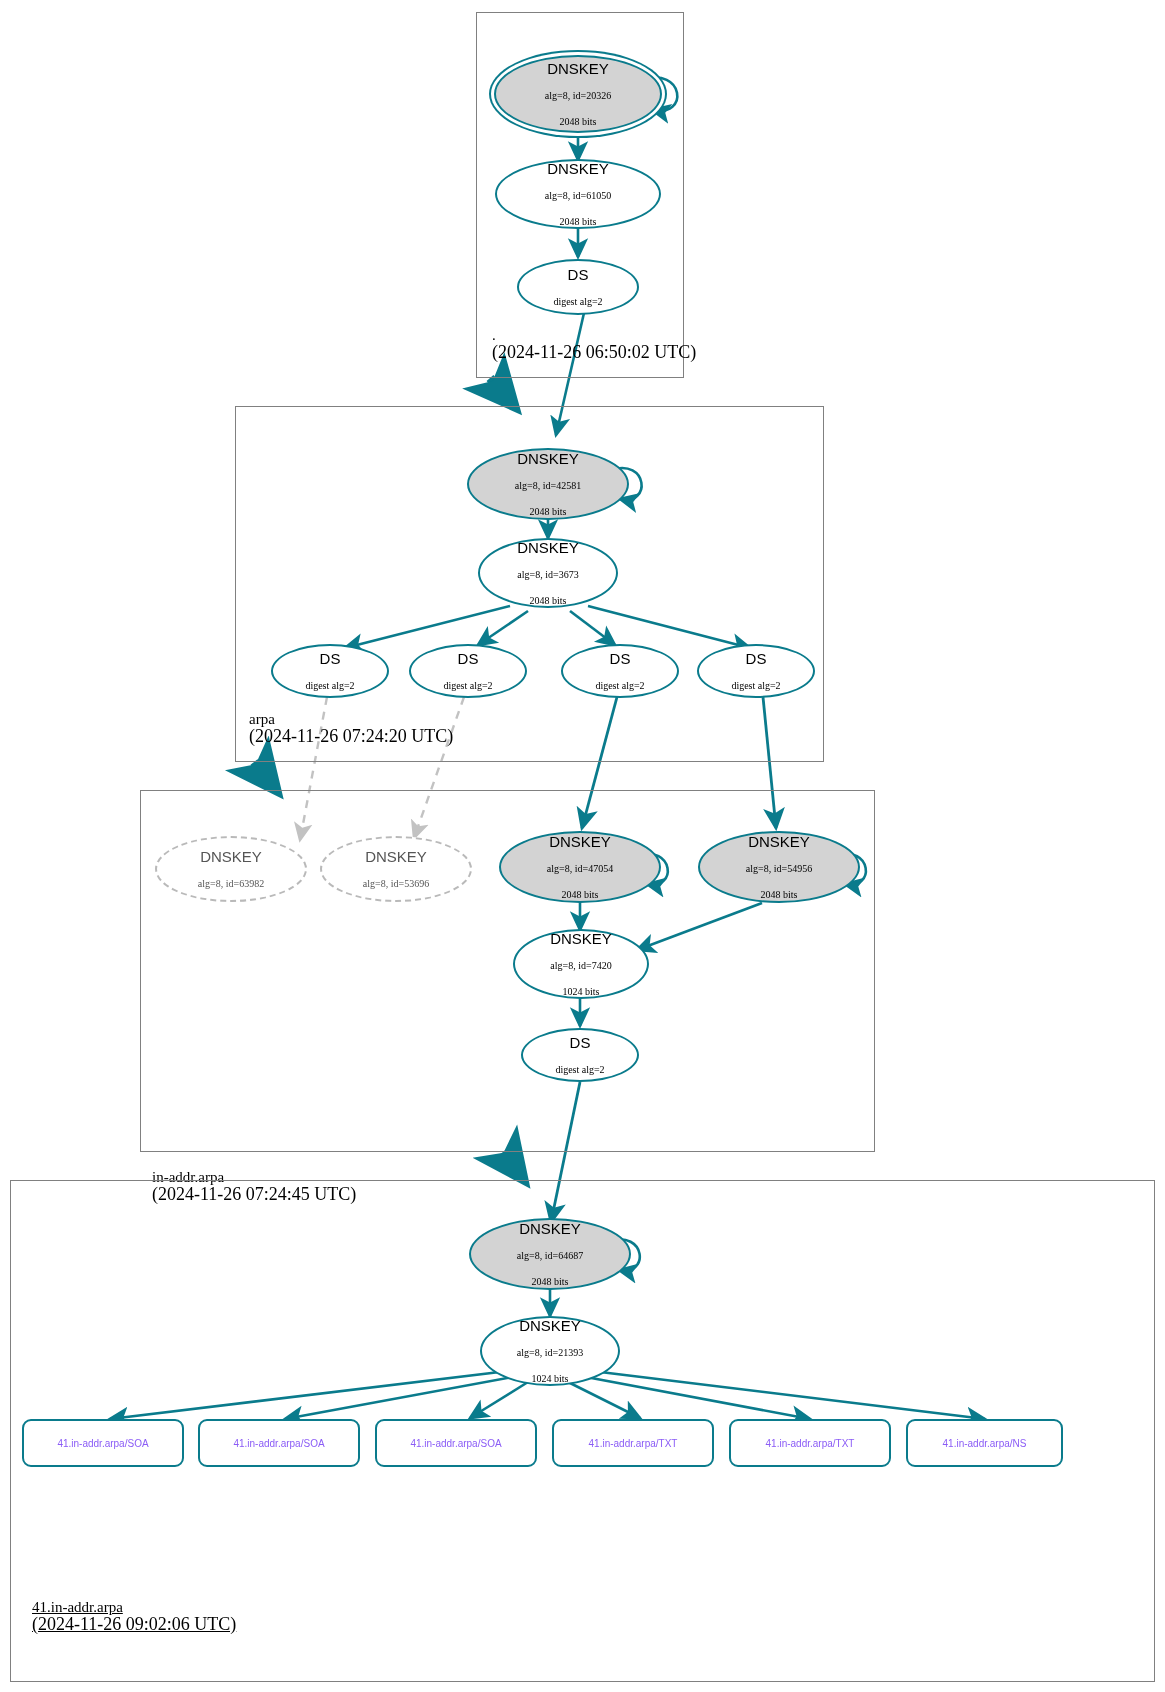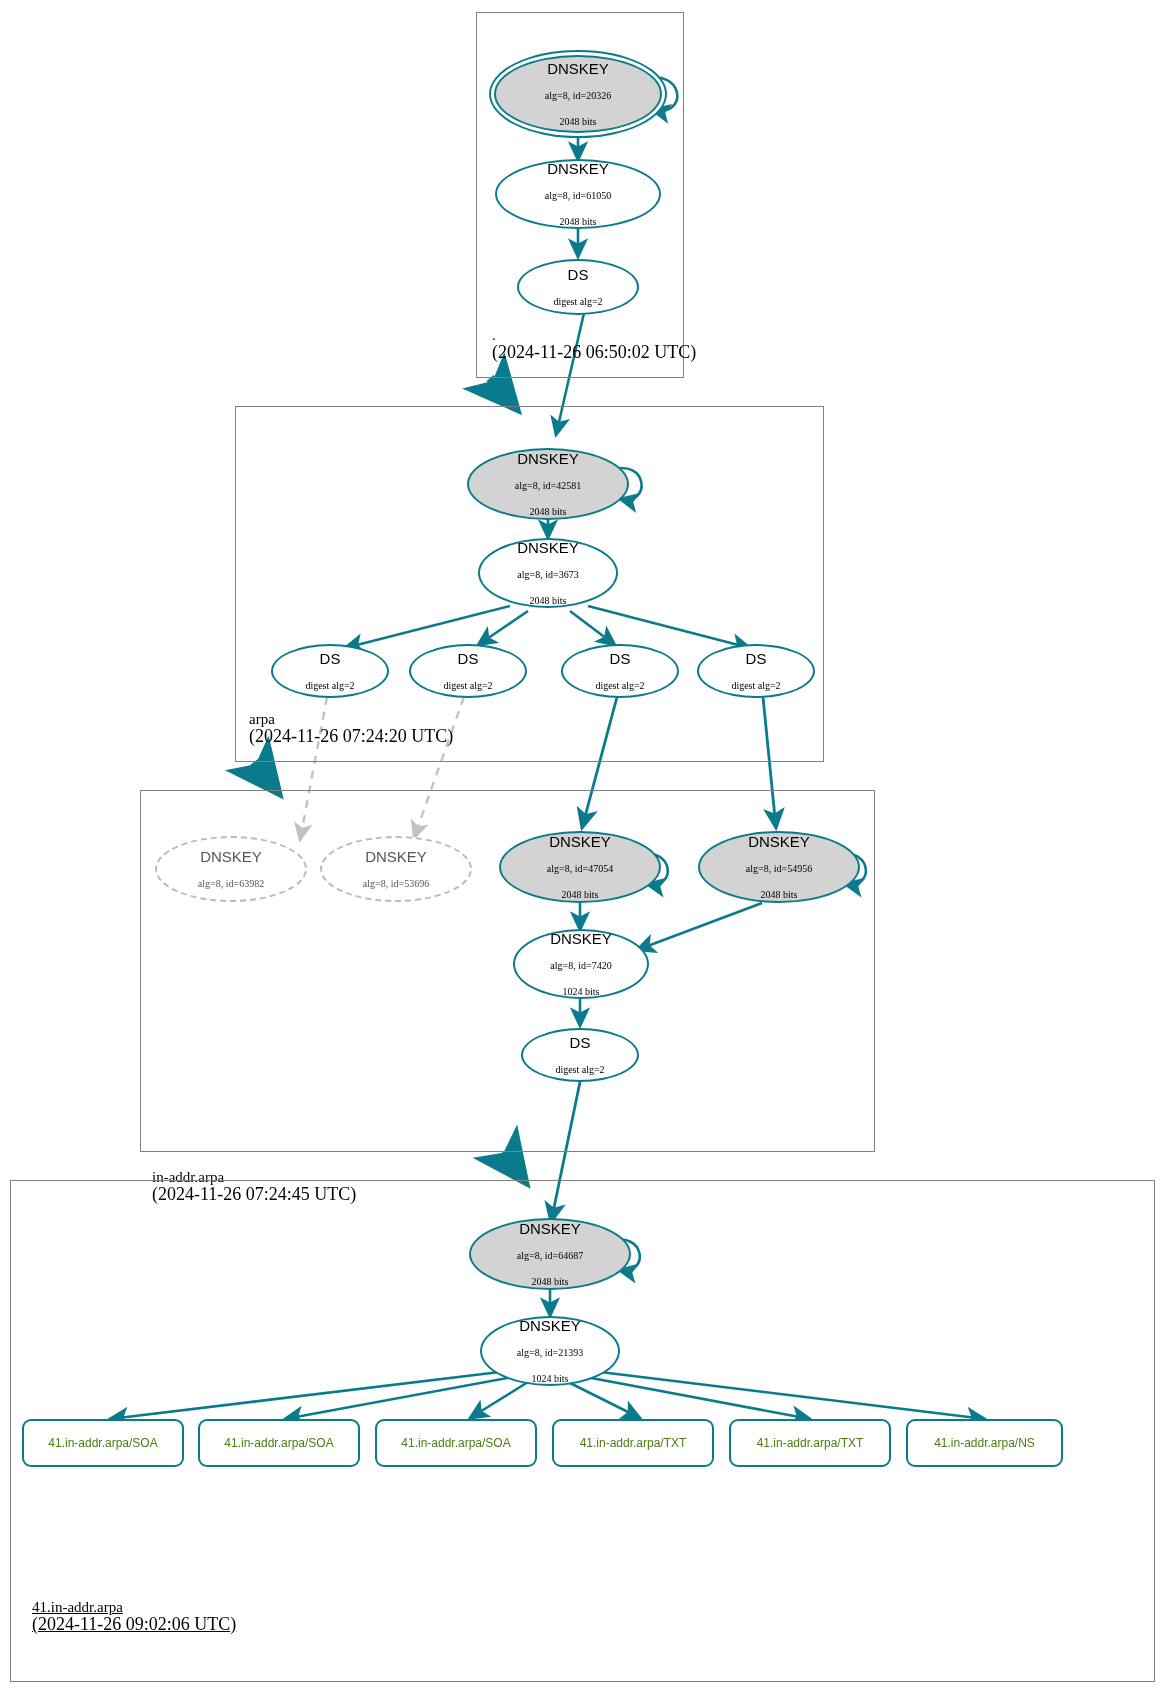--- a/index.html
+++ b/index.html
@@ -16,21 +16,21 @@
         box-sizing:border-box;text-align:center;gap:12px;}
   .ell{border-radius:50%;border:2px solid #0a7b8c;background:#ffffff;}
   .ell.gray{background:#d3d3d3;}
   .ell.ksk{box-shadow:0 0 0 3px #ffffff, 0 0 0 5px #0a7b8c;}
   .ell.dashed{border:2px dashed #b9b9b9;background:#ffffff;}
   .t1{font-family:"Liberation Sans",sans-serif;font-size:15px;color:#000;line-height:17px;}
   .t2{font-family:"Liberation Serif",serif;font-size:10px;color:#000;line-height:14px;white-space:nowrap;}
   .dashed .t1,.dashed .t2{color:#555;}
   .rrbox{position:absolute;border:2px solid #0a7b8c;border-radius:9px;background:#fff;
          display:flex;align-items:center;justify-content:center;box-sizing:border-box;
-         font-family:"Liberation Sans",sans-serif;font-size:12px;color:#4d7c0f;white-space:nowrap;}
+         font-family:"Liberation Sans",sans-serif;font-size:10px;color:#8b5cf6;white-space:nowrap;}
 </style>
 </head>
 <body>
 
 <div id="canvas">
 
   <svg id="wire" viewBox="0 0 1165 1692">
     <defs>
       <marker id="ar" markerWidth="9" markerHeight="9" refX="7.2" refY="4.5" orient="auto">
         <path d="M0,0.6 L8.4,4.5 L0,8.4 L2,4.5 z" fill="#0a7b8c"></path>

